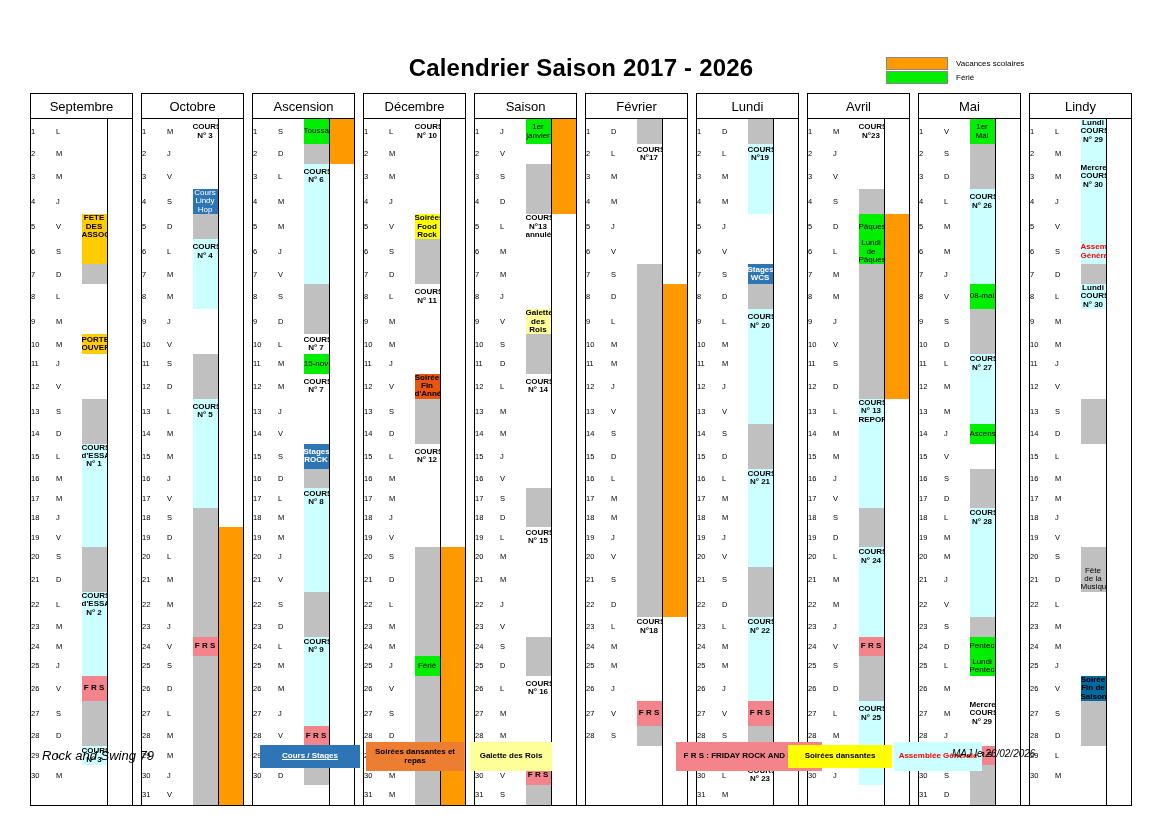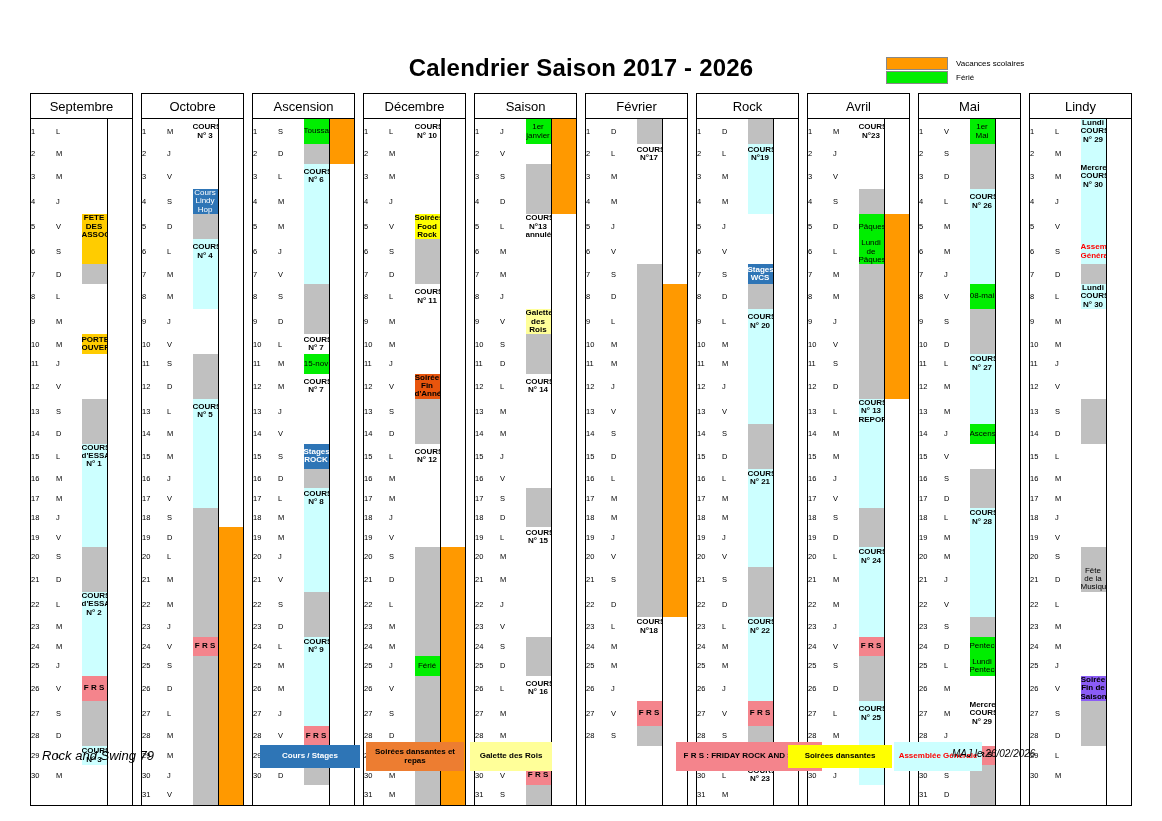--- a/index.html
+++ b/index.html
@@ -49,21 +49,21 @@
           <th class="mhead" colspan="4">Octobre</th>
           <th class="gap" style="border: none;"></th>
           <th class="mhead" colspan="4">Ascension</th>
           <th class="gap" style="border: none;"></th>
           <th class="mhead" colspan="4">Décembre</th>
           <th class="gap" style="border: none;"></th>
           <th class="mhead" colspan="4">Saison</th>
           <th class="gap" style="border: none;"></th>
           <th class="mhead" colspan="4">Février</th>
           <th class="gap" style="border: none;"></th>
-          <th class="mhead" colspan="4">Rock</th>
+          <th class="mhead" colspan="4">Lundi</th>
           <th class="gap" style="border: none;"></th>
           <th class="mhead" colspan="4">Avril</th>
           <th class="gap" style="border: none;"></th>
           <th class="mhead" colspan="4">Mai</th>
           <th class="gap" style="border: none;"></th>
           <th class="mhead" colspan="4">Lindy</th>
         </tr>
       </thead>
       <tbody>
         <tr>
@@ -1382,21 +1382,21 @@
           <td class="ev" style="background: rgb(192, 192, 192);"></td>
           <td class="vac"></td>
           <td class="gap"></td>
           <td class="dnum">26</td>
           <td class="dlet">M</td>
           <td class="ev"></td>
           <td class="vac"></td>
           <td class="gap"></td>
           <td class="dnum">26</td>
           <td class="dlet">V</td>
-          <td class="ev" style="background: #8b5cf6; color: rgb(0, 0, 0); font-weight: bold;">Soirée Fin de Saison</td>
+          <td class="ev" style="background: #0369a1; color: rgb(0, 0, 0); font-weight: bold;">Soirée Fin de Saison</td>
           <td class="vac"></td>
         </tr>
         <tr>
           <td class="dnum">27</td>
           <td class="dlet">S</td>
           <td class="ev" style="background: rgb(192, 192, 192);"></td>
           <td class="vac"></td>
           <td class="gap"></td>
           <td class="dnum">27</td>
           <td class="dlet">L</td>
@@ -1645,21 +1645,21 @@
           <td class="dnum"></td>
           <td class="dlet"></td>
           <td class="ev"></td>
           <td class="vac"></td>
         </tr>
       </tbody>
     </table>
   </div>
 
 <div id="footer">
-    <div class="fbox" style="left: 260px; top: 10px; width: 100px; height: 23px; background: rgb(46, 117, 182); color: rgb(255, 255, 255);">Cours / Stages</div>
+    <div class="fbox" style="left: 260px; top: 10px; width: 100px; height: 23px; background: rgb(46, 117, 182); color: rgb(255, 255, 255); text-decoration: underline;">Cours / Stages</div>
     <div class="fbox" style="left: 366px; top: 7px; width: 98px; height: 29px; background: rgb(237, 125, 49); color: rgb(0, 0, 0);">Soirées dansantes et repas</div>
     <div class="fbox" style="left: 470px; top: 7px; width: 82px; height: 29px; background: rgb(255, 255, 153); color: rgb(0, 0, 0);">Galette des Rois</div>
     <div class="fbox" style="left: 676px; top: 7px; width: 146px; height: 29px; background: rgb(244, 132, 140); color: rgb(0, 0, 0);">F R S : FRIDAY ROCK AND SWING</div>
     <div class="fbox" style="left: 788px; top: 10px; width: 104px; height: 23px; background: rgb(255, 255, 0); color: rgb(0, 0, 0);">Soirées dansantes</div>
     <div class="fbox" style="left: 894px; top: 7px; width: 88px; height: 29px; background: rgb(204, 255, 255); color: rgb(255, 0, 0);">Assemblée Générale</div>
   </div>
 <div id="rs79">Rock and Swing 79</div>
 <div id="maj">MAJ le 26/02/2026</div>
 
 </body></html>

